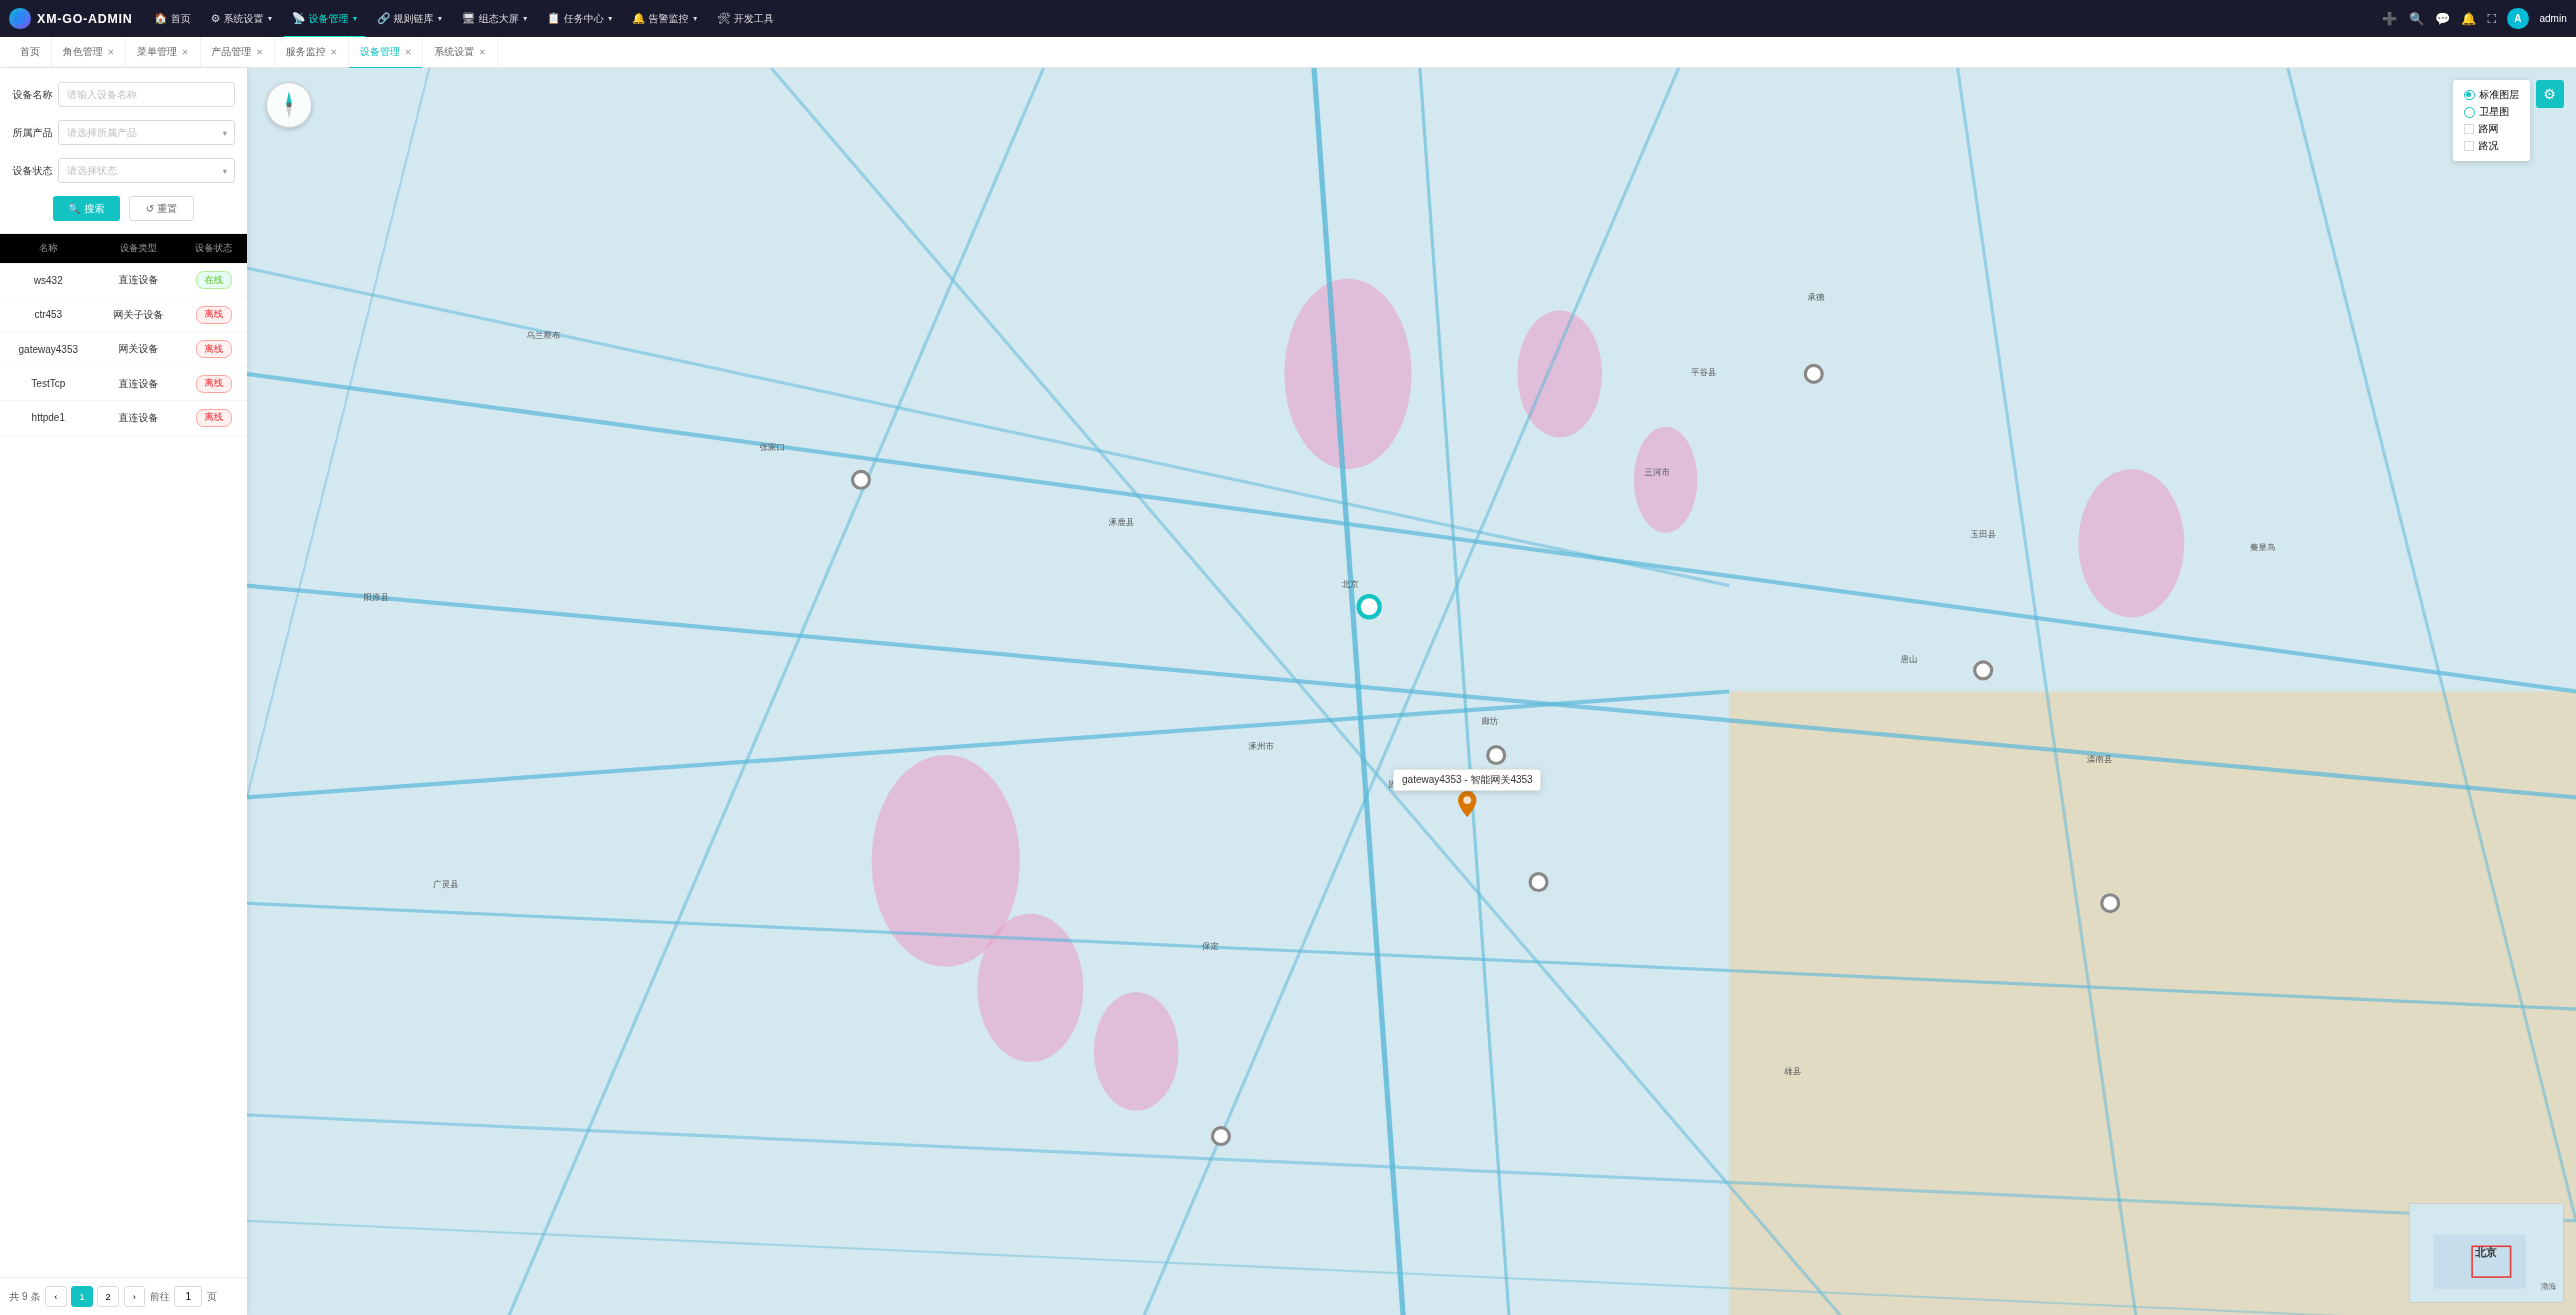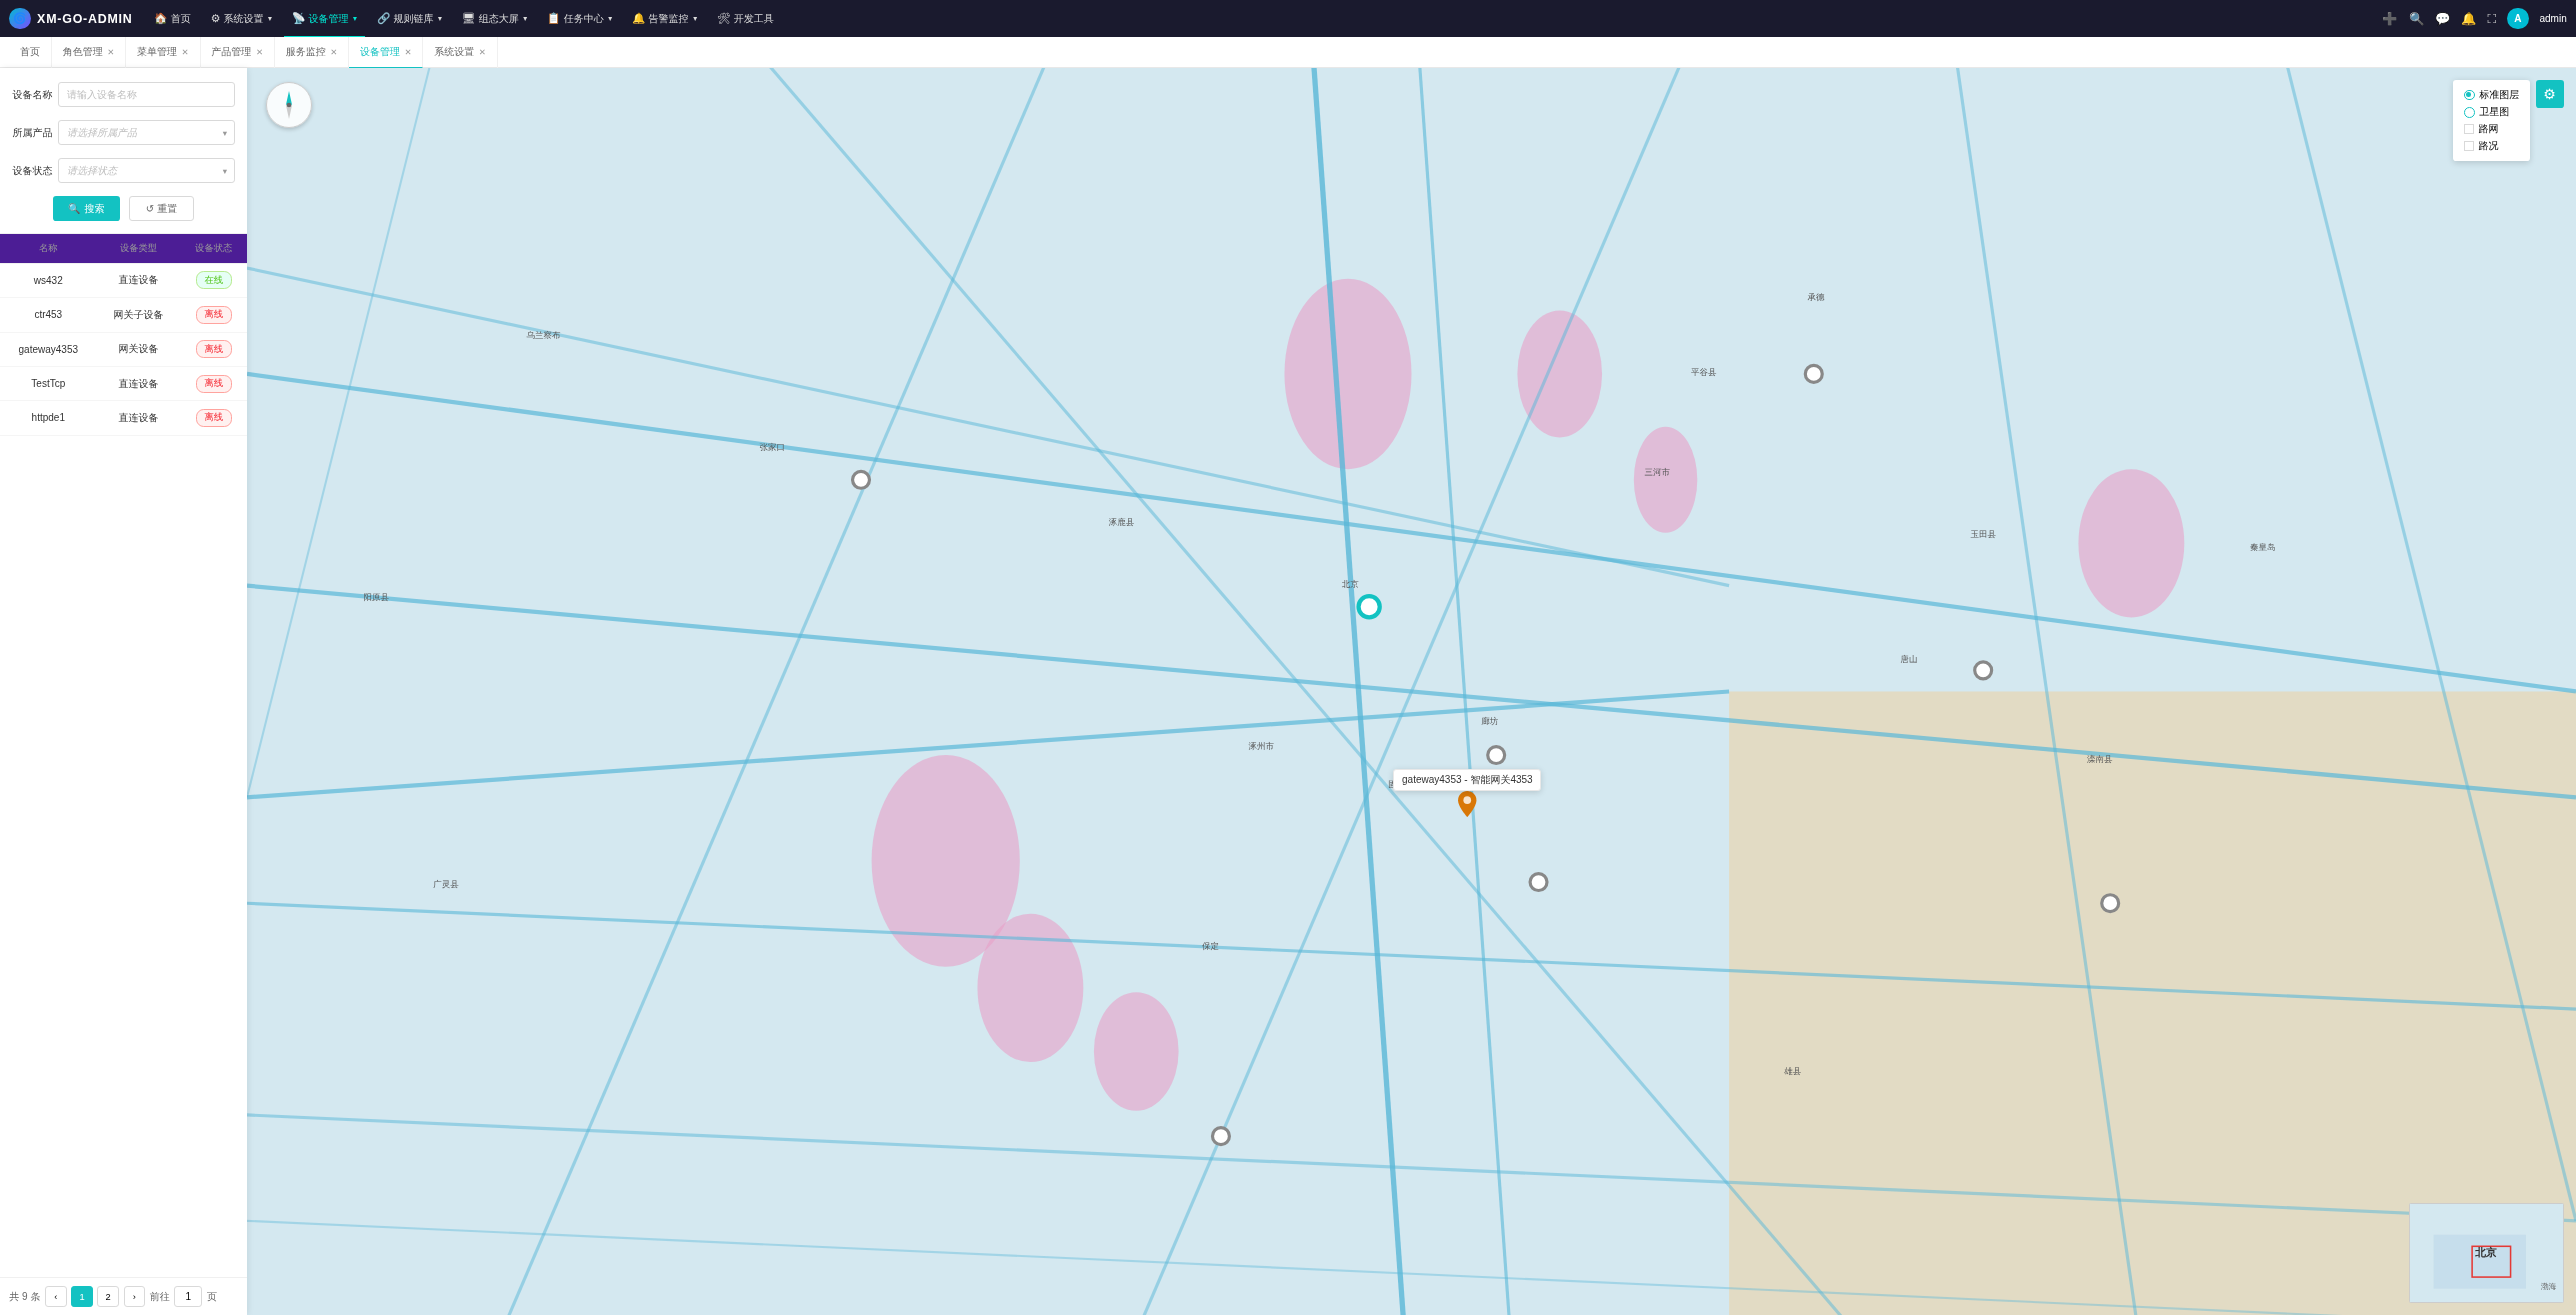--- a/index.html
+++ b/index.html
@@ -41,32 +41,32 @@
       width:247px;min-width:247px;background:#fff;
       display:flex;flex-direction:column;gap:0;
       overflow-y:auto;z-index:10;
       box-shadow:1.5px 0 6.2px rgba(0,0,0,0.08);
     }
     .search-section { padding:14px 12.4px 12.4px;border-bottom:0.8px solid #f0f0f0; }
     .form-row { display:flex;align-items:center;margin-bottom:13px; }
     .form-label { width:46px;font-size:10px;color:#333;flex-shrink:0; }
     .form-input { flex:1;height:25px;border:0.8px solid #d9d9d9;border-radius:3.1px;padding:0 7.7px;font-size:10px;color:#333;outline:none; }
     .form-input::placeholder { color:#bfbfbf; }
-    .form-select { flex:1;height:25px;border:0.8px solid #d9d9d9;border-radius:3.1px;padding:0 7.7px;font-size:10px;color:#bfbfbf;outline:none;background:#fff;appearance:none;position:relative;font-style:italic; }
+    .form-select { flex:1;height:25px;border:0.8px solid #d9d9d9;border-radius:3.1px;padding:0 7.7px;font-size:10px;color:#bfbfbf;outline:none;background:#fff;appearance:none;position:relative; }
     .select-wrap { flex:1;position:relative; }
     .select-wrap .form-select { width:100%; }
     .select-wrap .sel-arrow { position:absolute;right:7.7px;top:50%;transform:translateY(-50%);font-size:8.5px;color:#999;pointer-events:none; }
     .btn-row { display:flex;gap:9.3px;justify-content:center;margin-top:3.1px; }
     .btn-search { background:#13c2c2;color:#fff;border:none;border-radius:3.1px;padding:0 15.5px;height:25px;cursor:pointer;font-size:10px;display:flex;align-items:center;gap:3.1px; }
     .btn-reset { background:#fff;color:#666;border:0.8px solid #d9d9d9;border-radius:3.1px;padding:0 15.5px;height:25px;cursor:pointer;font-size:10px;display:flex;align-items:center;gap:3.1px; }
 
     
     .device-table-section { flex:1;padding:0; }
     .device-table { width:100%;border-collapse:collapse; }
-    .device-table th { background:#4c1d95;padding:7.7px 6.2px;font-size:9.3px;color:#999;font-weight:normal;text-align:center;border-bottom:0.8px solid #f0f0f0; }
+    .device-table th { background:#000000;padding:7.7px 6.2px;font-size:9.3px;color:#999;font-weight:normal;text-align:center;border-bottom:0.8px solid #f0f0f0; }
     .device-table td { padding:7.7px 6.2px;font-size:10px;color:#333;text-align:center;border-bottom:0.8px solid #f5f5f5; }
     .badge { display:inline-block;padding:1.5px 7.7px;border-radius:7.7px;font-size:9.3px; }
     .badge-online { background:#e6fff5;color:#52c41a;border:0.8px solid #b7eb8f; }
     .badge-offline { background:#fff1f0;color:#f5222d;border:0.8px solid #ffa39e; }
 
     
     .pagination { display:flex;align-items:center;gap:4.6px;padding:7.7px 9.3px;border-top:0.8px solid #f0f0f0;font-size:10px;color:#666; }
     .page-btn { width:21.6px;height:21.6px;border:0.8px solid #d9d9d9;border-radius:3.1px;background:#fff;cursor:pointer;display:flex;align-items:center;justify-content:center;font-size:9.3px; }
     .page-btn.active { background:#13c2c2;color:#fff;border-color:#13c2c2; }
     .page-input { width:28px;height:21.6px;border:0.8px solid #d9d9d9;border-radius:3.1px;text-align:center;font-size:10px;outline:none; }

